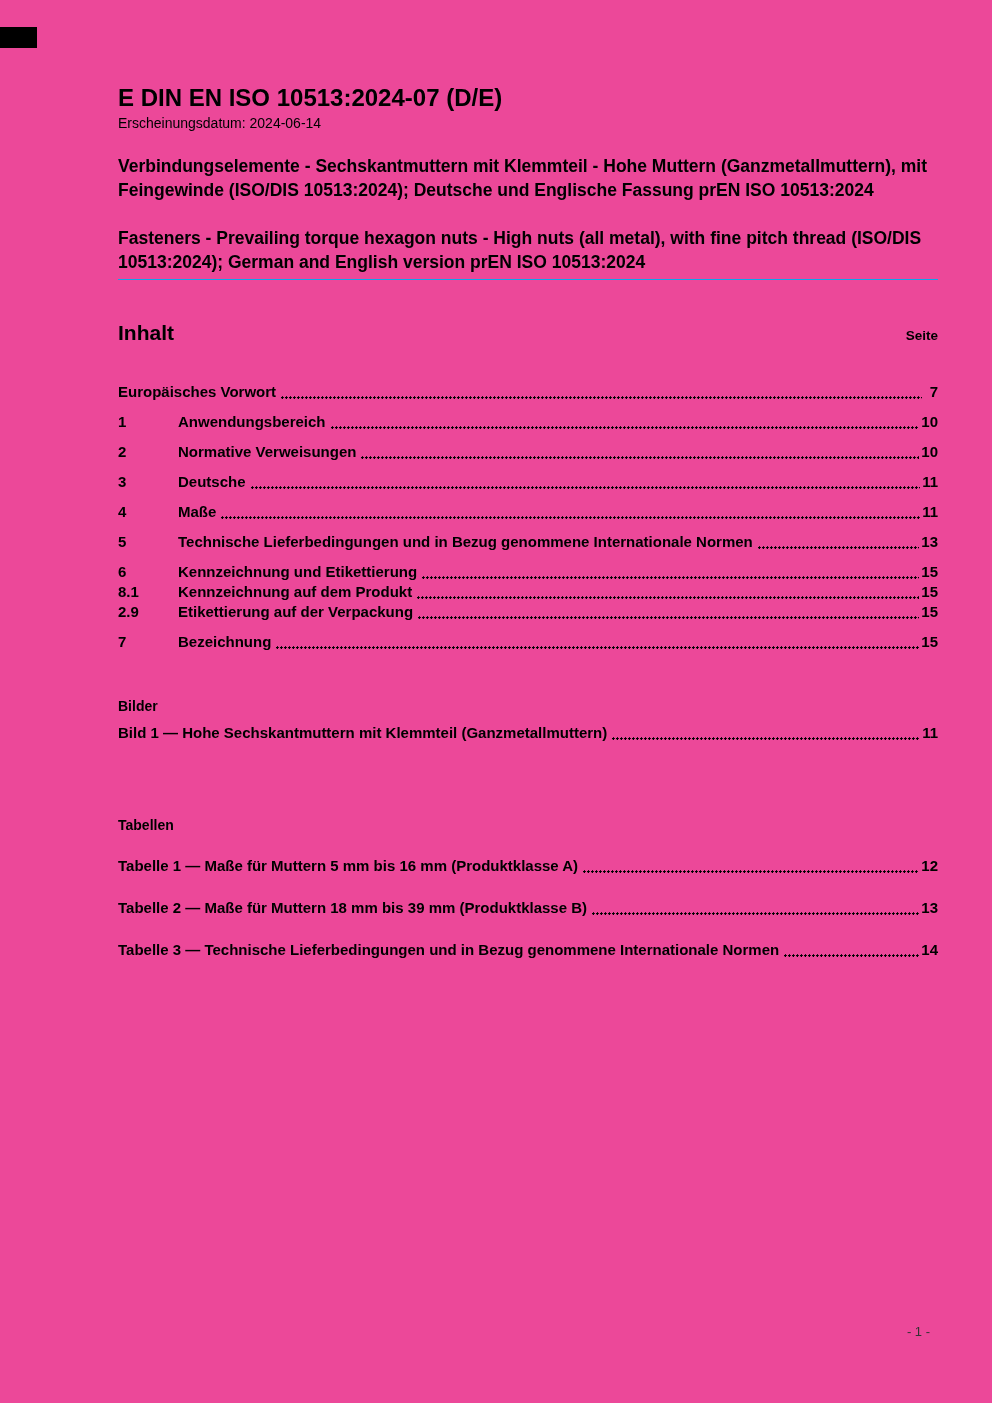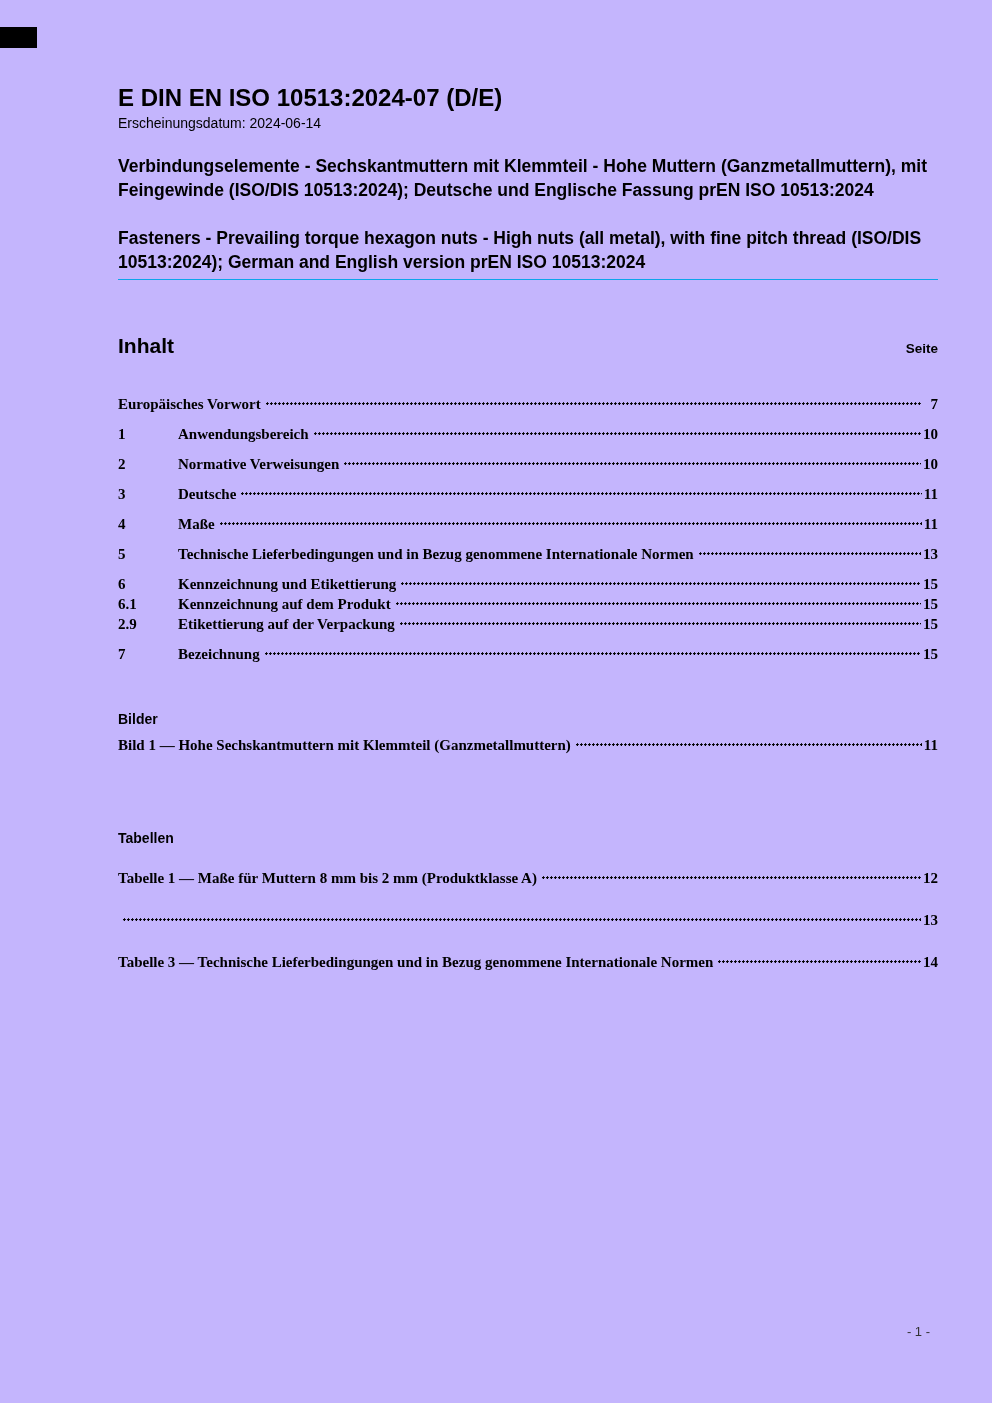--- a/index.html
+++ b/index.html
@@ -1,20 +1,20 @@
 <!DOCTYPE html>
 <html><head>
 <meta charset="utf-8">
 <style>
   html, body { margin: 0; padding: 0; background: #ffffff; }
   .page {
     position: relative;
     width: 992px;
     height: 1403px;
-    background: #c4b5fd;
+    background: #ec4899;
     color: #000;
     font-family: "Liberation Sans", sans-serif;
     overflow: hidden;
     box-sizing: border-box;
   }
   .black-marker {
     position: absolute;
     left: 0; top: 27px;
     width: 37px; height: 21px;
     background: #000;
@@ -43,39 +43,39 @@
   }
   .title-en {
     margin-top: 25px;
     font-size: 17.5px;
     font-weight: bold;
     line-height: 23.5px;
     padding-bottom: 5px;
     border-bottom: 1px solid #0ea5e9;
   }
   .toc-header {
-    margin-top: 53px;
+    margin-top: 40px;
     display: flex;
     justify-content: space-between;
     align-items: baseline;
   }
   .toc-heading {
     font-size: 21px;
     font-weight: bold;
     line-height: 25px;
   }
   .seite-label {
     font-size: 13.5px;
     font-weight: bold;
   }
   .toc-list { margin-top: 37px; }
   .toc-row, .fig-row, .tab-row {
     display: flex;
-    align-items: center;
-    font-family: Liberation Serif, serif;
+    align-items: flex-end;
+    font-family: Liberation Sans, sans-serif;
     font-weight: bold;
     font-size: 15px;
     line-height: 19px;
     white-space: nowrap;
   }
   .toc-row { margin-bottom: 11px; }
   .toc-row.tight { margin-bottom: 1px; }
   .toc-num {
     width: 60px;
     flex: 0 0 60px;
@@ -174,21 +174,21 @@
           <span class="dots"></span>
           <span class="toc-page">13</span>
         </div>
         <div class="toc-row tight">
           <span class="toc-num">6</span>
           <span class="toc-label">Kennzeichnung und Etikettierung</span>
           <span class="dots"></span>
           <span class="toc-page">15</span>
         </div>
         <div class="toc-row tight">
-          <span class="toc-num">6.1</span>
+          <span class="toc-num">8.1</span>
           <span class="toc-label">Kennzeichnung auf dem Produkt</span>
           <span class="dots"></span>
           <span class="toc-page">15</span>
         </div>
         <div class="toc-row">
           <span class="toc-num">2.9</span>
           <span class="toc-label">Etikettierung auf der Verpackung</span>
           <span class="dots"></span>
           <span class="toc-page">15</span>
         </div>
@@ -209,25 +209,26 @@
           <span class="dots"></span>
           <span class="toc-page">11</span>
         </div>
       </div>
 
     <div class="section-heading tables-heading">Tabellen</div>
 
     <div class="tab-list">
 
     <div class="tab-row">
-          <span class="tab-label">Tabelle 1 — Maße für Muttern 8 mm bis 2 mm (Produktklasse A)</span>
+          <span class="tab-label">Tabelle 1 — Maße für Muttern 5 mm bis 16 mm (Produktklasse A)</span>
           <span class="dots"></span>
           <span class="toc-page">12</span>
         </div>
         <div class="tab-row">
+          <span class="tab-label">Tabelle 2 — Maße für Muttern 18 mm bis 39 mm (Produktklasse B)</span>
           <span class="dots"></span>
           <span class="toc-page">13</span>
         </div>
         <div class="tab-row">
           <span class="tab-label">Tabelle 3 — Technische Lieferbedingungen und in Bezug genommene Internationale Normen</span>
           <span class="dots"></span>
           <span class="toc-page">14</span>
         </div>
       </div>
 

